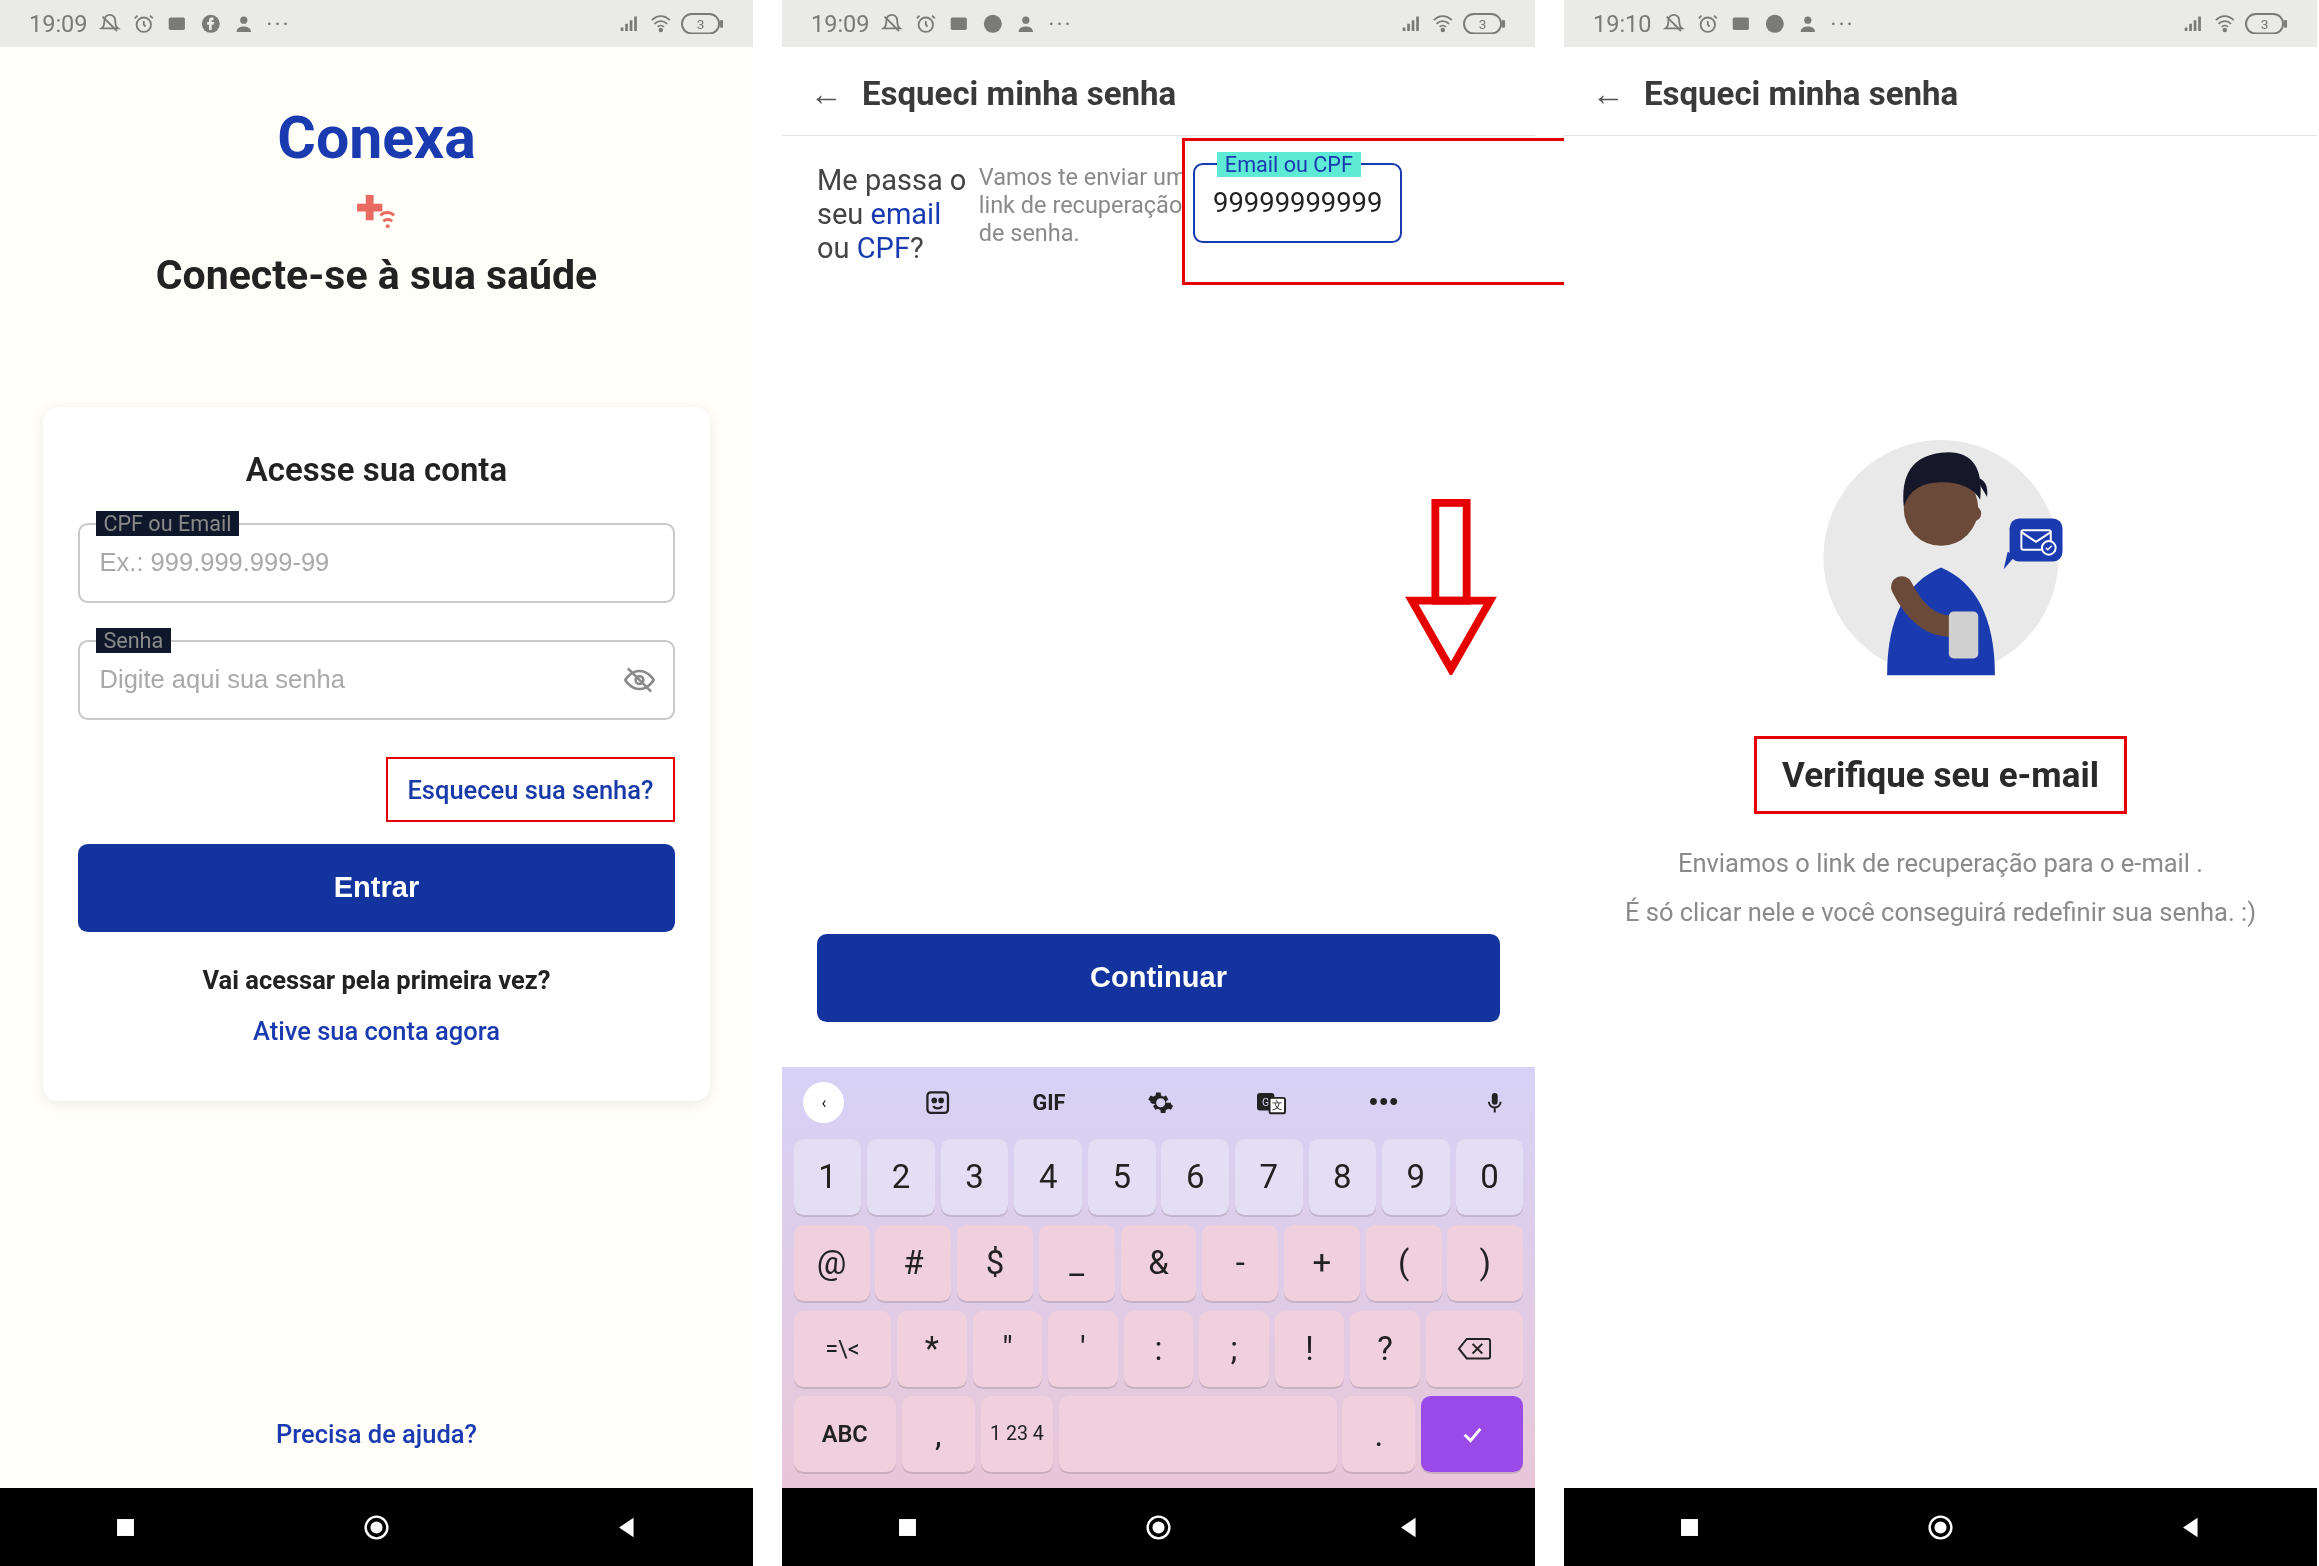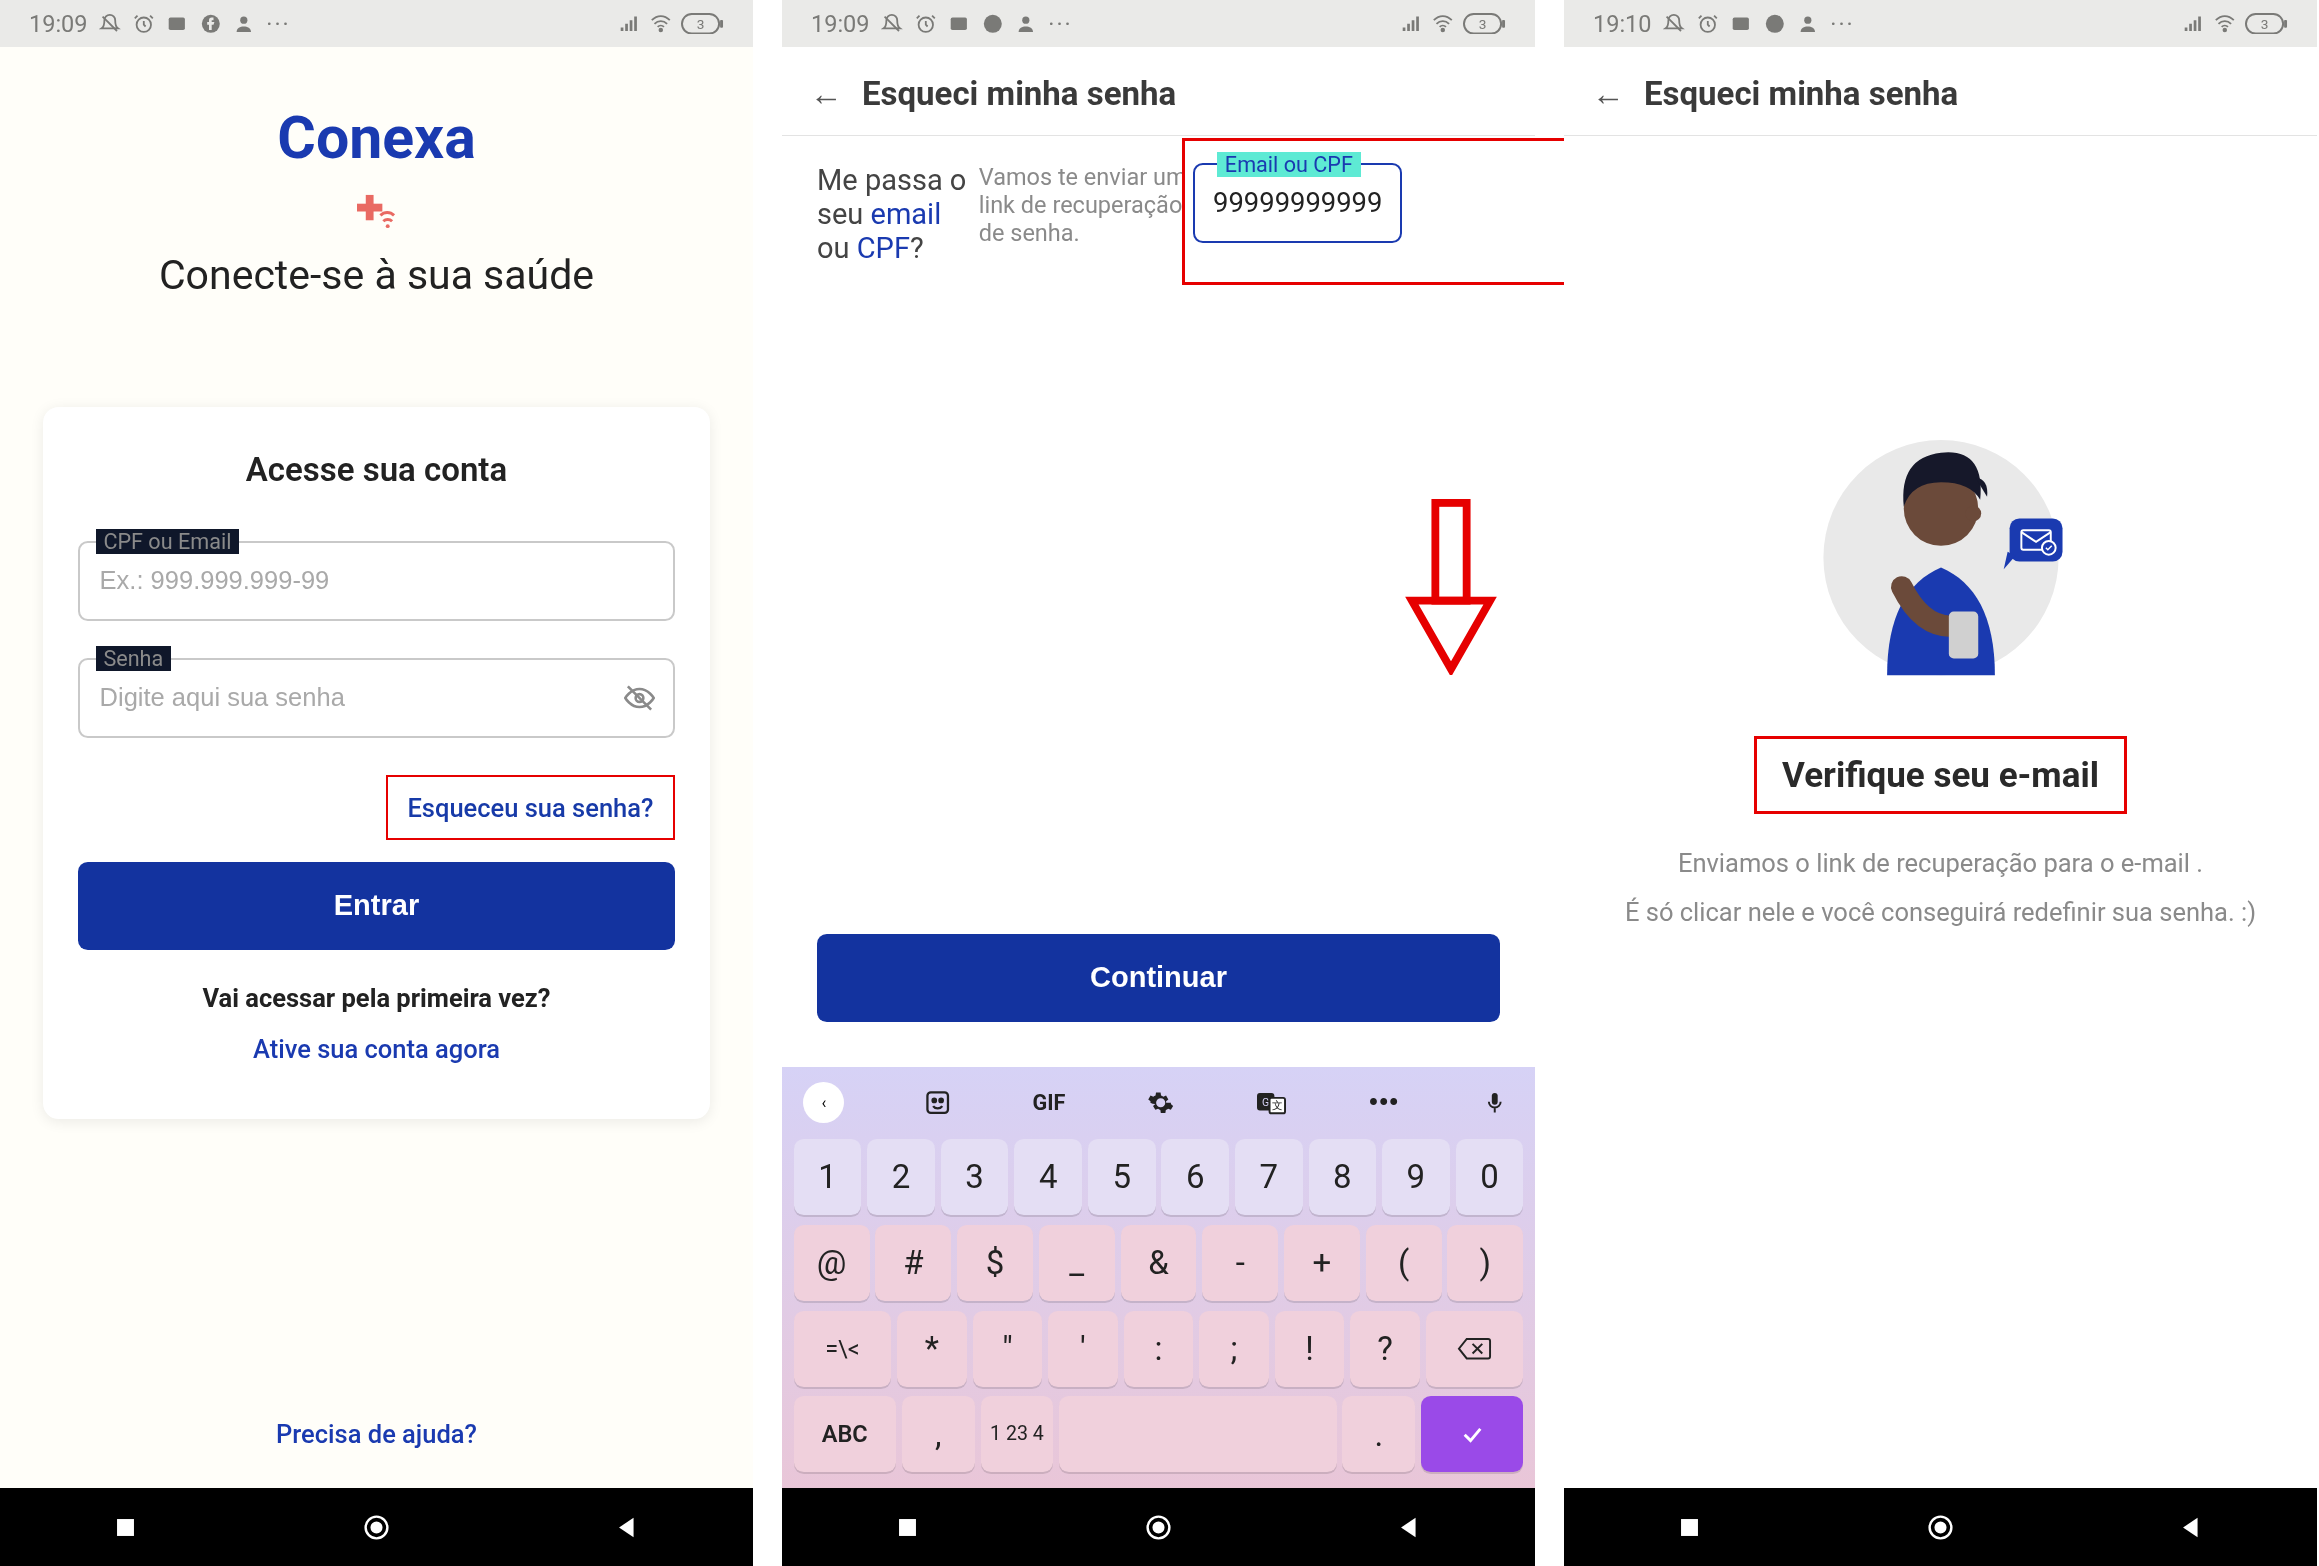--- a/index.html
+++ b/index.html
@@ -40,31 +40,31 @@
     align-items: center;
     justify-content: space-around;
   }
   .nav-btn { width: 29px; height: 29px; }
 
   
   .login-screen { flex:1; display:flex; flex-direction:column; align-items:center; padding: 29px 29px 0; }
   .brand { display:flex; align-items:center; gap:20px; margin-top:27.4px;flex-direction:column; }
   .brand-name { color:#1a3ab0; font-size:59px; font-weight:700; }
   .brand-icon { width:39px; height:39px; }
-  .tagline { color:#222; font-size:41px; font-weight:400; margin-top:19.6px; }
+  .tagline { color:#222; font-size:41px; font-weight:700; margin-top:19.6px; }
   .card {
     margin-top:108px;
     background:#fff;
     width: 667px;
     border-radius:15.7px;
     box-shadow: 0 2.9px 13.7px rgba(0,0,0,0.08);
     padding: 43px 35px 55px;
     display:flex; flex-direction:column; align-items:center;
   }
-  .card-title { font-size:33px; font-weight:600; color:#222; margin-bottom:52px; }
+  .card-title { font-size:33px; font-weight:600; color:#222; margin-bottom:34px; }
   .field {
     position: relative;
     width: 100%;
     margin-bottom: 37px;
   }
   .field-label {
     position:absolute;
     top:-11.8px; left:17.6px;
     background:#0f172a;
     padding:0 7.8px;

